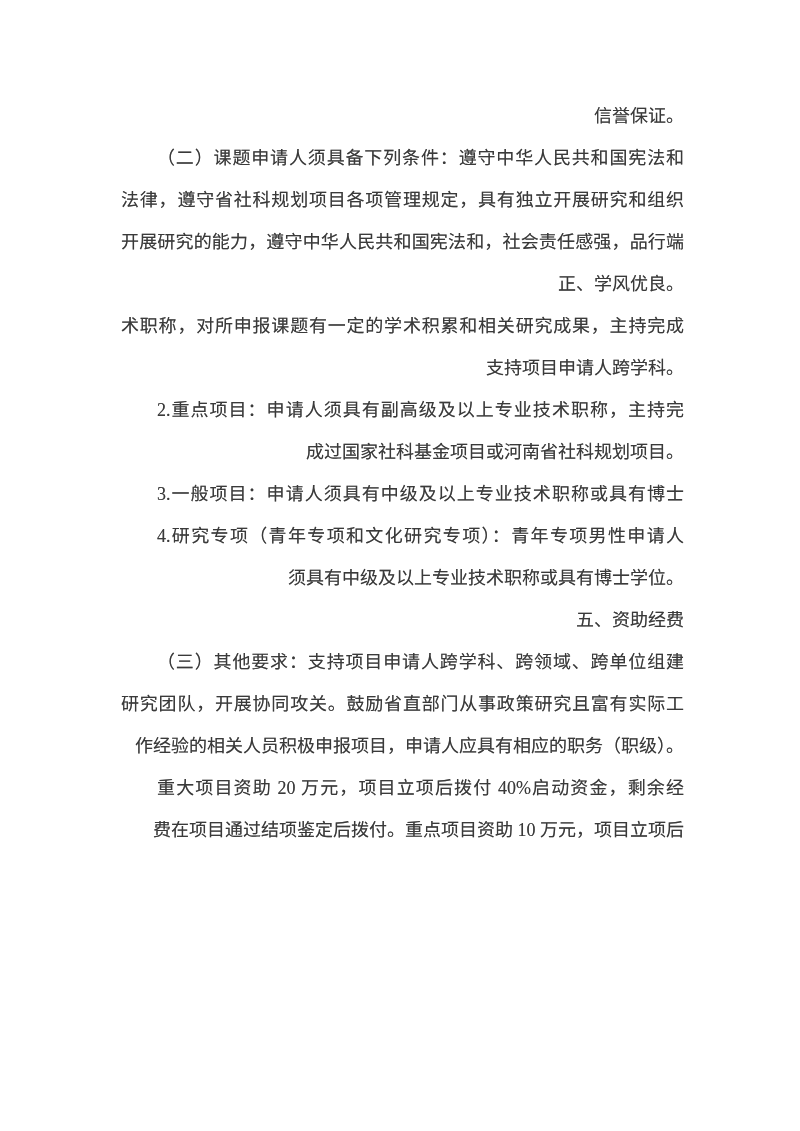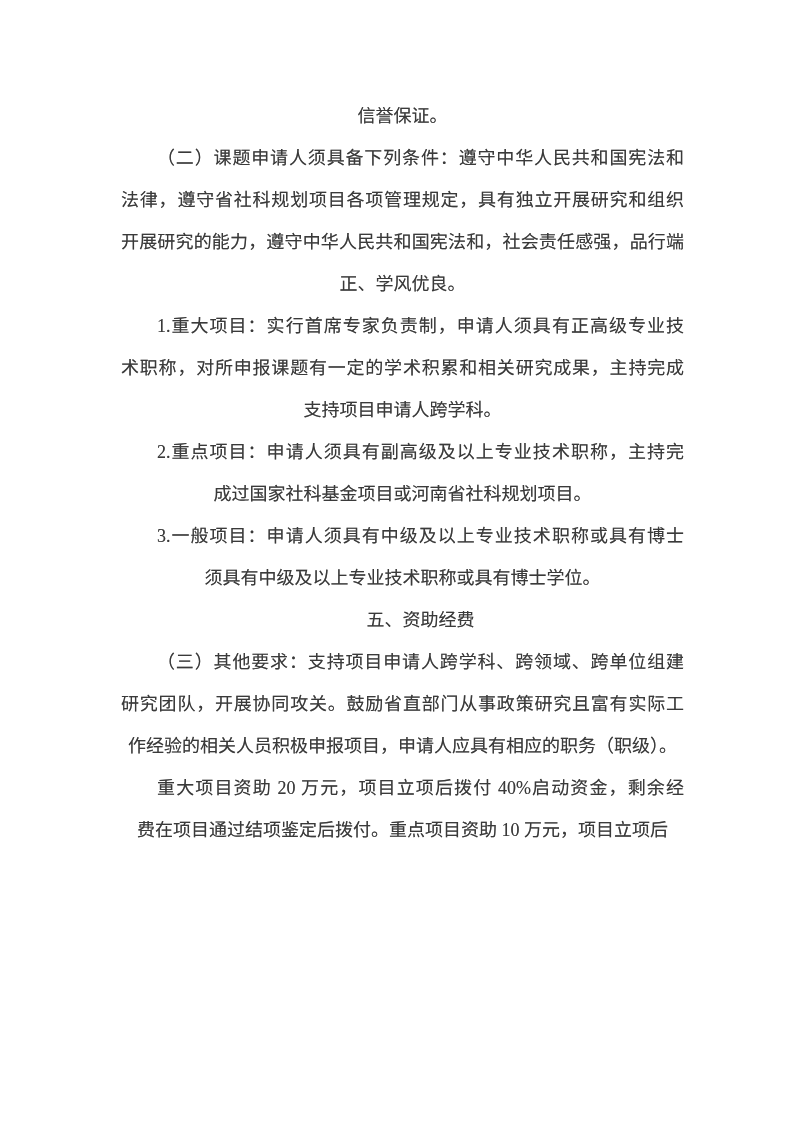--- a/index.html
+++ b/index.html
@@ -24,21 +24,21 @@
     margin: 0;
     padding: 0;
   }
   .line {
     height: 42px;
     line-height: 42px;
     font-size: 18px;
     color: #3a3a3a;
     white-space: nowrap;
     overflow: hidden;
-    text-align: center;
+    text-align: right;
     text-shadow: 0 0 0.6px rgba(70,70,70,0.55);
   }
   
   .line.fill {
     text-align: justify;
     text-align-last: justify;
     text-justify: inter-character;
   }
   
   .line.indent {
@@ -53,32 +53,32 @@
       <div class="para">
         <div class="line">信誉保证。</div>
       </div>
       <div class="para">
         <div class="line indent fill">（二）课题申请人须具备下列条件：遵守中华人民共和国宪法和</div>
         <div class="line fill">法律，遵守省社科规划项目各项管理规定，具有独立开展研究和组织</div>
         <div class="line fill">开展研究的能力，遵守中华人民共和国宪法和，社会责任感强，品行端</div>
         <div class="line">正、学风优良。</div>
       </div>
       <div class="para">
-        <div class="line indent fill">1.重大项目：实行首席专家负责制，申请人须具有正高级专业技</div>
         <div class="line fill">术职称，对所申报课题有一定的学术积累和相关研究成果，主持完成</div>
         <div class="line">支持项目申请人跨学科。</div>
       </div>
       <div class="para">
         <div class="line indent fill">2.重点项目：申请人须具有副高级及以上专业技术职称，主持完</div>
         <div class="line">成过国家社科基金项目或河南省社科规划项目。</div>
       </div>
       <div class="para">
         <div class="line indent fill">3.一般项目：申请人须具有中级及以上专业技术职称或具有博士</div>
       </div>
       <div class="para">
+        <div class="line indent fill">4.研究专项（青年专项和文化研究专项）：青年专项男性申请人</div>
         <div class="line">须具有中级及以上专业技术职称或具有博士学位。</div>
       </div>
       <div class="para">
         <div class="line indent">五、资助经费</div>
       </div>
       <div class="para">
         <div class="line indent fill">（三）其他要求：支持项目申请人跨学科、跨领域、跨单位组建</div>
         <div class="line fill">研究团队，开展协同攻关。鼓励省直部门从事政策研究且富有实际工</div>
         <div class="line">作经验的相关人员积极申报项目，申请人应具有相应的职务（职级）。</div>
       </div>

